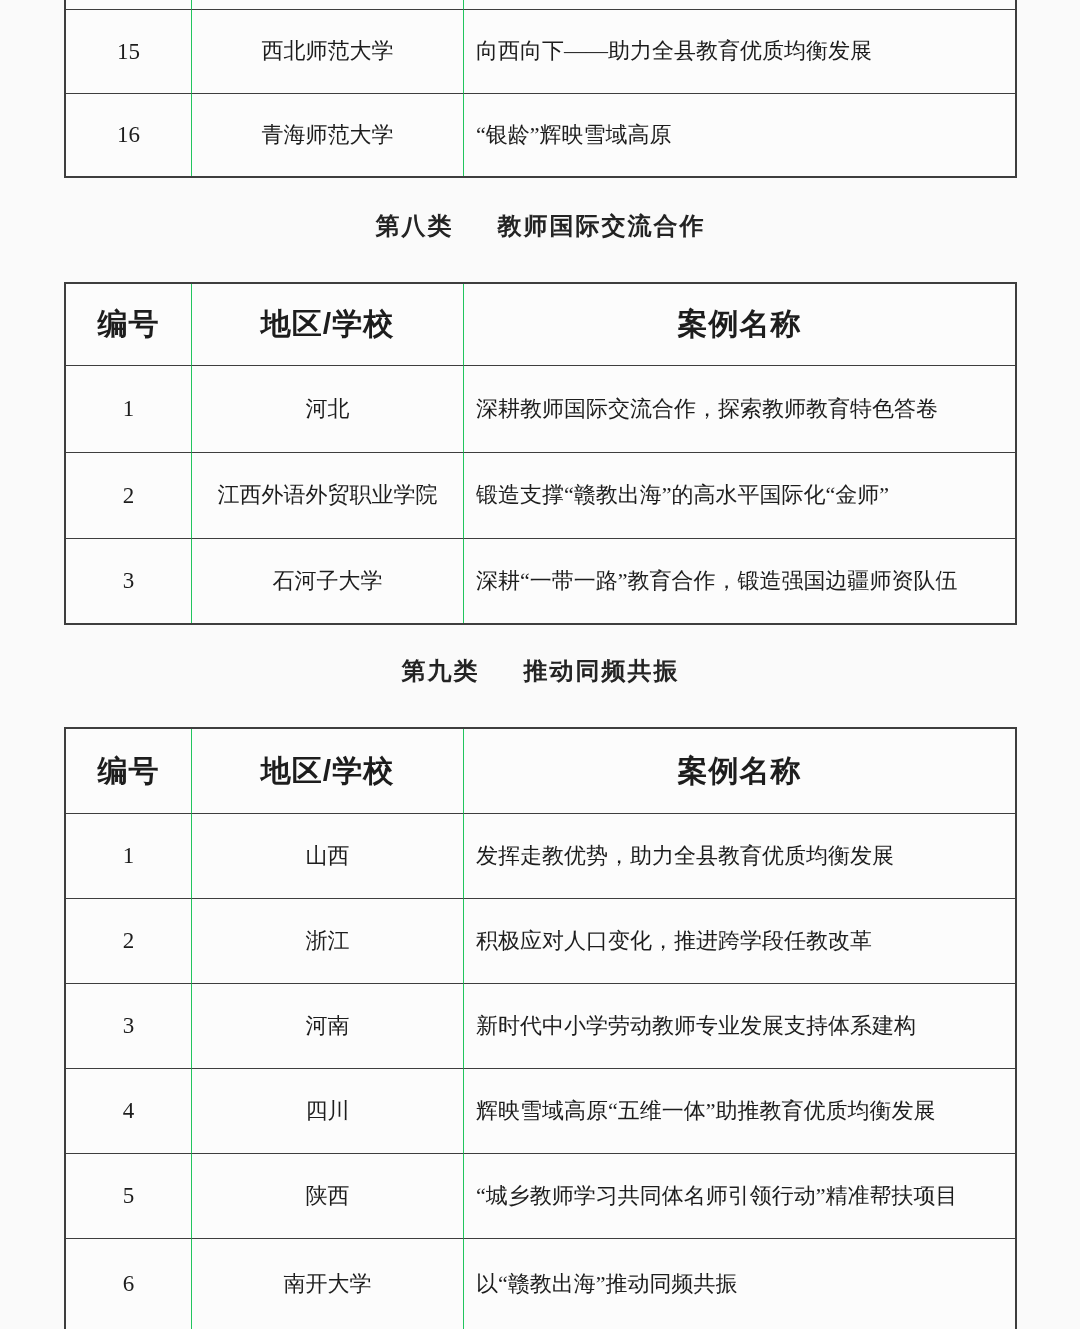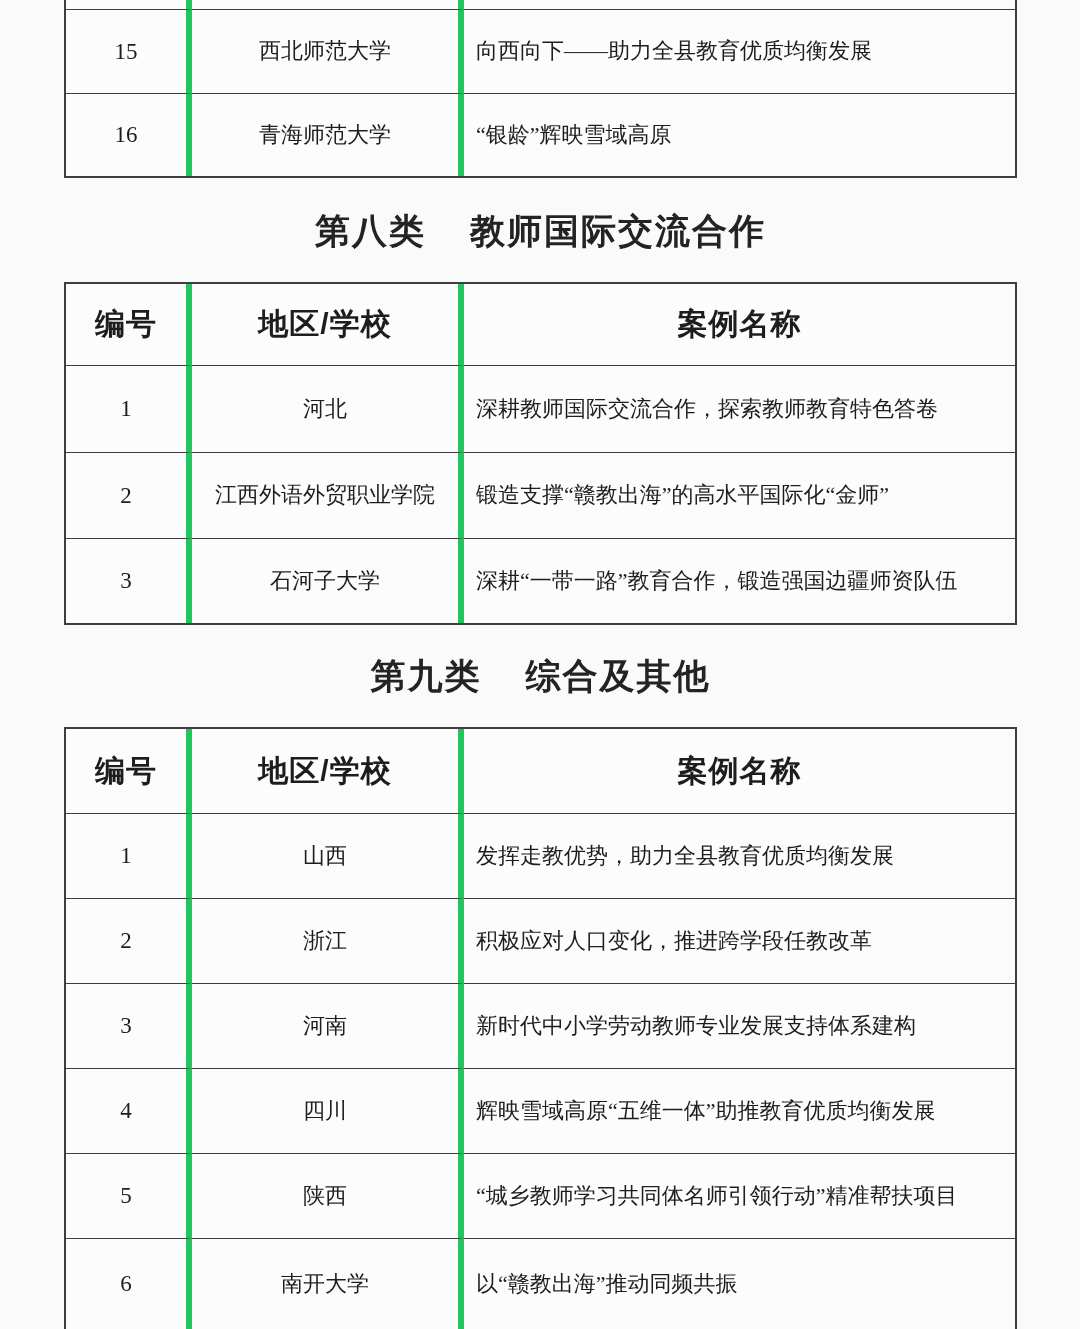--- a/index.html
+++ b/index.html
@@ -24,21 +24,21 @@
     grid-template-columns: 126px 272px 551px;
     border: 2px solid #3e3e3e;
     background: #fcfcfc;
     box-sizing: border-box;
     width: 953px;
   }
   .tbl.cropped-top {
     border-top: none;
   }
   .cell {
-    border-right: 6px solid #22c55e;
+    border-right: 1px solid #22c55e;
     border-bottom: 1px solid #3e3e3e;
     display: flex;
     align-items: center;
     justify-content: center;
     box-sizing: border-box;
     font-size: 22px;
     line-height: 1.55;
     text-align: center;
   }
   .cell.lc { border-right: none; }   
@@ -62,26 +62,26 @@
     border-bottom: 1px solid #3e3e3e;
   }
   
   .tbl.top    { grid-template-rows: 10px 84px 82px; }
   .tbl.eight  { grid-template-rows: 82px 87px 86px 84px; }
   .tbl.nine   { grid-template-rows: 85px 85px 85px 85px 85px 85px 90px; }
   
   .heading {
     font-family: Liberation Mono, monospace;
     font-weight: bold;
-    font-size: 35px;
+    font-size: 24px;
     color: #232323;
     text-align: center;
     display: flex;
     justify-content: center;
-    align-items: center;
+    align-items: flex-start;
     letter-spacing: 2px;
   }
   .heading .hgap { display: inline-block; width: 44px; }
   .heading.h8 { margin: 26px 0 0 0; height: 42px; padding-top: 6px; padding-bottom: 30px; }
   .heading.h9 { margin: 24px 0 0 0; height: 42px; padding-top: 6px; padding-bottom: 30px; }
 </style>
 </head>
 <body>
 
 <div class="content">
@@ -122,21 +122,21 @@
     <div class="cell case lc">锻造支撑“赣教出海”的高水平国际化“金师”</div>
 
     <div class="cell num lr">3</div>
     <div class="cell school lr">石河子大学</div>
     <div class="cell case lc lr">深耕“一带一路”教育合作，锻造强国边疆师资队伍</div>
   </div>
 
   <div class="heading h9">
     <span>第九类</span>
     <span class="hgap"></span>
-    <span>综合及其他</span>
+    <span>推动同频共振</span>
   </div>
 
   <div class="tbl nine">
 
     <div class="cell hdr">编号</div>
     <div class="cell hdr">地区/学校</div>
     <div class="cell hdr lc">案例名称</div>
 
     <div class="cell num">1</div>
     <div class="cell school">山西</div>

